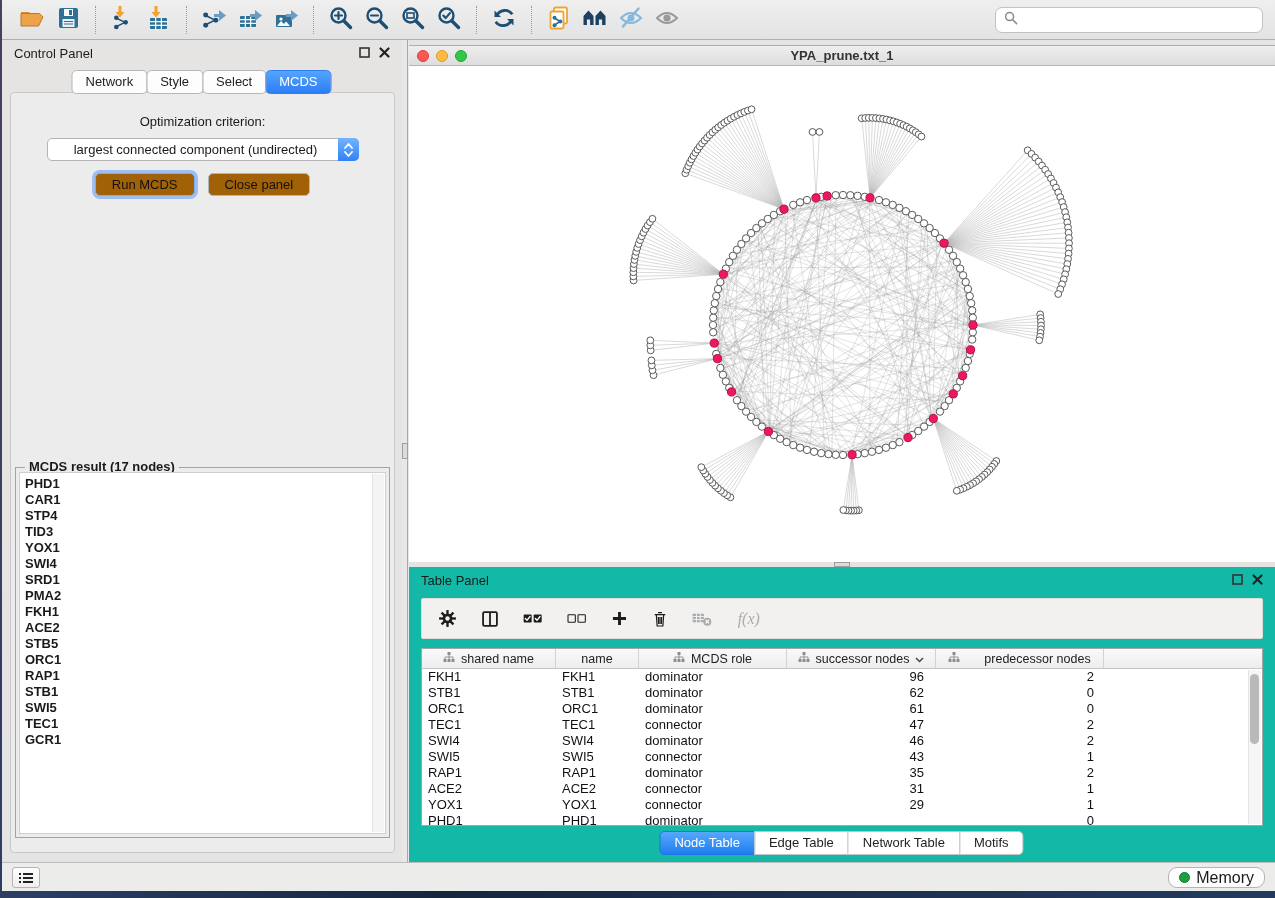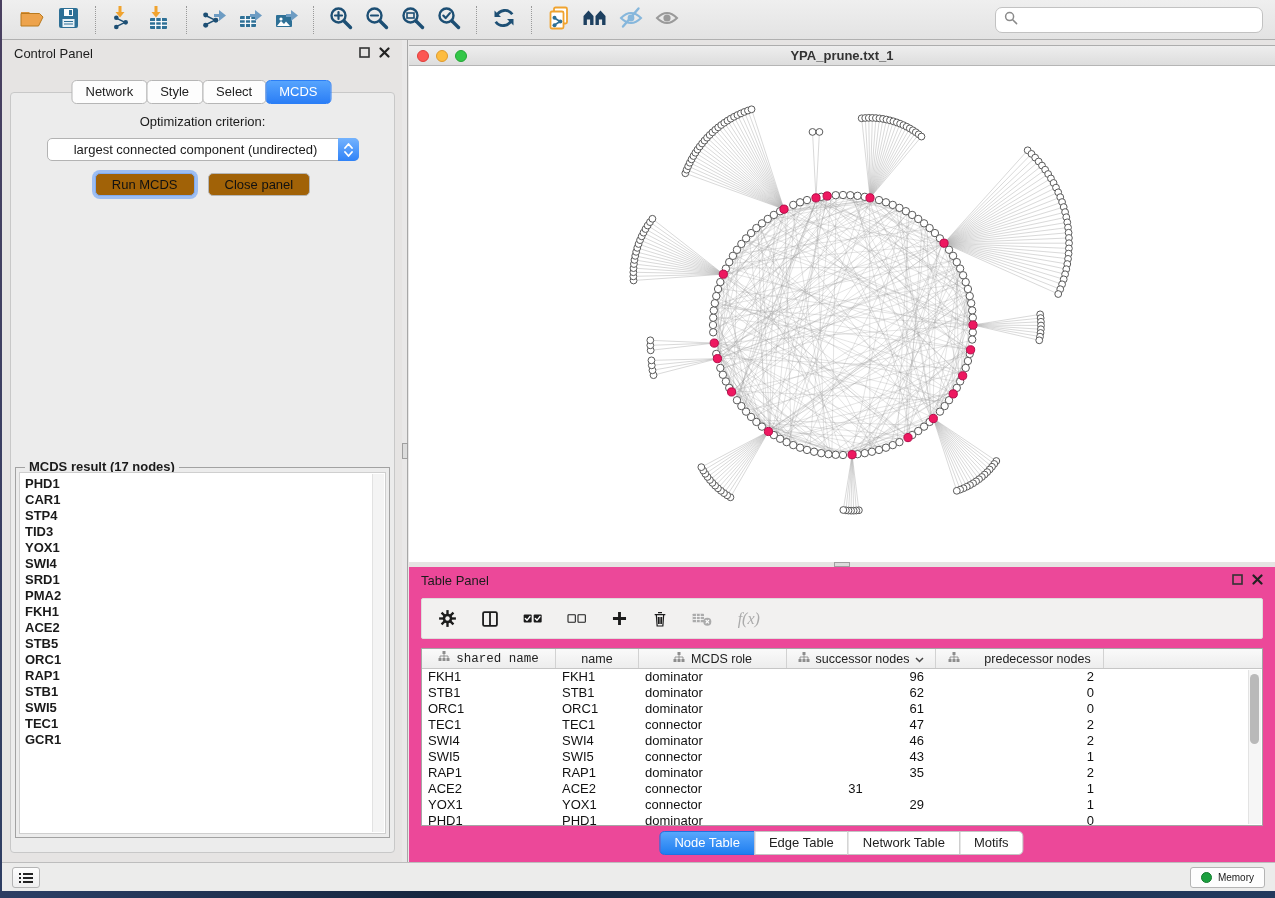--- a/index.html
+++ b/index.html
@@ -22,21 +22,21 @@
   .search-box { width:268px; height:26px; background:#fff; border:1px solid #c2c2c2;
     border-radius:7px; display:flex; align-items:center; padding-left:8px; gap:6px; }
   .search-box input { border:none; outline:none; flex:1; height:20px; font:13px "Liberation Sans",sans-serif; background:transparent; }
 
   
   #left-panel { position:absolute; left:0; top:40px; width:400px; bottom:29px;
     background:#e6e4e3; }
   .panel-title-row { height:26px; display:flex; align-items:center; padding:0 12px;gap:32px; }
   .panel-title { font-size:13px; color:#1c1c1c; }
   .win-btns { margin-left:auto; display:flex; gap:9px; align-items:center; }
-  .ctabs { position:absolute; top:40px; left:50%; transform:translateX(-50%); display:flex; z-index:3; }
+  .ctabs { position:absolute; top:30px; left:50%; transform:translateX(-50%); display:flex; z-index:3; }
   .ctab { font-size:13px; padding:3px 13px 4px; background:#fdfdfd; border:1px solid #b6b6b6;
     border-radius:5px; margin-left:-1px; color:#222; position:relative; }
   .ctab.selected { background:linear-gradient(#56a4fd,#2b7ef6); border-color:#2b7ef6; color:#fff; z-index:2; }
   .inner-panel { position:absolute; left:8px; right:7px; top:52px; bottom:9px;
     background:#ececec; border:1px solid #c8c8c8; border-radius:4px; }
   .opt-label { text-align:center; margin-top:21px; font-size:13px; }
   .dropdown { margin:9px auto 0; width:312px; height:23px; background:#fff;
     border:1px solid #b3b3b3; border-radius:5px; display:flex; align-items:center; position:relative; }
   .dropdown .dd-text { flex:1; text-align:center; font-size:13px; padding-left:6px; }
   .dropdown .stepper { width:21px; height:23px; margin:-1px -1px -1px 0; border-radius:0 5px 5px 0;
@@ -74,21 +74,21 @@
   .light.yellow { background:#fdbc40; border:1px solid #de9b2d; }
   .light.green { background:#33c748; border:1px solid #23a636; }
   .net-title { position:absolute; left:0; right:0; text-align:center; font-size:13px; font-weight:700; color:#333; }
   #net-canvas { position:absolute; top:20px; left:0; right:0; bottom:0; background:#fff; overflow:hidden; }
 
   #hsplit { position:absolute; top:522px; left:0; right:0; height:5px; background:#e6e4e3; }
   .hhandle { position:absolute; left:50%; top:0; transform:translateX(-50%); width:16px; height:5px;
     background:#dcdcdc; border:1px solid #9f9f9f; }
 
   
-  #table-panel { position:absolute; top:527px; left:0; right:0; bottom:0; background:#ec4899; }
+  #table-panel { position:absolute; top:527px; left:0; right:0; bottom:0; background:#14b8a6; }
   .tp-toolbar { position:absolute; left:12px; right:12px; top:31px; height:41px;
     background:#f2f1f0; border:1px solid #dddcdb; border-radius:2px;
     display:flex; align-items:center; padding-left:16px; gap:24px; }
   .tp-toolbar .ticon { background:none; border:none; display:flex; align-items:center; }
   .tbl { position:absolute; left:12px; right:12px; top:81px; bottom:36px; background:#fff;
     border:1px solid #a5a5a5; overflow:hidden; }
   .thead { height:20px; display:flex; background:linear-gradient(#fafafa,#ededed);
     border-bottom:1px solid #c6c6c6; }
   .th { display:flex; align-items:center; justify-content:center; gap:6px;
     border-right:1px solid #d2d2d2; font-size:12.5px; color:#222; }
@@ -109,22 +109,22 @@
   .btab:last-child { border-radius:0 5px 5px 0; }
   .btab.selected { background:linear-gradient(#58a7fc,#1f7ef0); border-color:#1f72e0; color:#fff; }
 
   
   #status-bar { position:absolute; left:0; right:0; bottom:0; height:29px; background:#ececeb;
     border-top:1px solid #bdbdbd; }
   .list-btn { position:absolute; left:10px; top:4px; width:28px; height:21px;
     border:1px solid #b4b4b4; border-radius:3px; background:linear-gradient(#fdfdfd,#efefef);
     display:flex; align-items:center; justify-content:center; }
   .memory-btn { position:absolute; right:10px; top:4px; height:21px; padding:0 10px;
-    display:flex; align-items:center; gap:6px; border:1px solid #b4b4b4; border-radius:3px;
-    background:#fdfdfd; font-size:10px; }
+    display:flex; align-items:center; gap:6px; border:1px solid #b4b4b4; border-radius:9px;
+    background:#fdfdfd; font-size:16px; }
   .memory-dot { width:11px; height:11px; border-radius:50%; background:#1ca03f; border:1px solid #127a2d; }
 </style>
 </head>
 <body>
 
 <div id="app">
 
   <div id="toolbar">
 
     <button class="tbtn">
@@ -1132,21 +1132,21 @@
             </svg>
           </button>
           <button class="ticon">
             <svg width="30" height="20" viewBox="0 0 44 30">
               <text x="2" y="23" font-family="Liberation Serif, serif" font-style="italic" font-size="24" fill="#ababab">f(x)</text>
             </svg>
           </button>
         </div>
       <div class="tbl">
         <div class="thead" id="thead">
-            <div class="th" style="width: 134px; font-family: Liberation Mono, monospace;">
+            <div class="th" style="width: 134px;">
               <span><svg width="12" height="11" viewBox="0 0 12 11">
                   <g fill="#8d8d8d">
                     <rect x="4.5" y="0" width="3" height="3"></rect>
                     <rect x="0.5" y="7" width="3" height="3"></rect>
                     <rect x="4.5" y="7" width="3" height="3"></rect>
                     <rect x="8.5" y="7" width="3" height="3"></rect>
                   </g>
                   <g stroke="#8d8d8d" stroke-width="0.9" fill="none">
                     <path d="M6 3v2M2 7V5h8v2M6 5v2"></path>
                   </g>
@@ -1250,21 +1250,21 @@
               <div class="td left" style="width: 134px;">RAP1</div>
               <div class="td left" style="width: 83px;">RAP1</div>
               <div class="td left" style="width: 148px;">dominator</div>
               <div class="td num" style="width: 149px; padding-right: 12px;">35</div>
               <div class="td num" style="width: 168px; padding-right: 10px;">2</div>
             </div>
             <div class="tr">
               <div class="td left" style="width: 134px;">ACE2</div>
               <div class="td left" style="width: 83px;">ACE2</div>
               <div class="td left" style="width: 148px;">connector</div>
-              <div class="td num" style="width: 149px; padding-right: 12px; text-align: center;">31</div>
+              <div class="td num" style="width: 149px; padding-right: 12px;">31</div>
               <div class="td num" style="width: 168px; padding-right: 10px;">1</div>
             </div>
             <div class="tr">
               <div class="td left" style="width: 134px;">YOX1</div>
               <div class="td left" style="width: 83px;">YOX1</div>
               <div class="td left" style="width: 148px;">connector</div>
               <div class="td num" style="width: 149px; padding-right: 12px;">29</div>
               <div class="td num" style="width: 168px; padding-right: 10px;">1</div>
             </div>
             <div class="tr">

